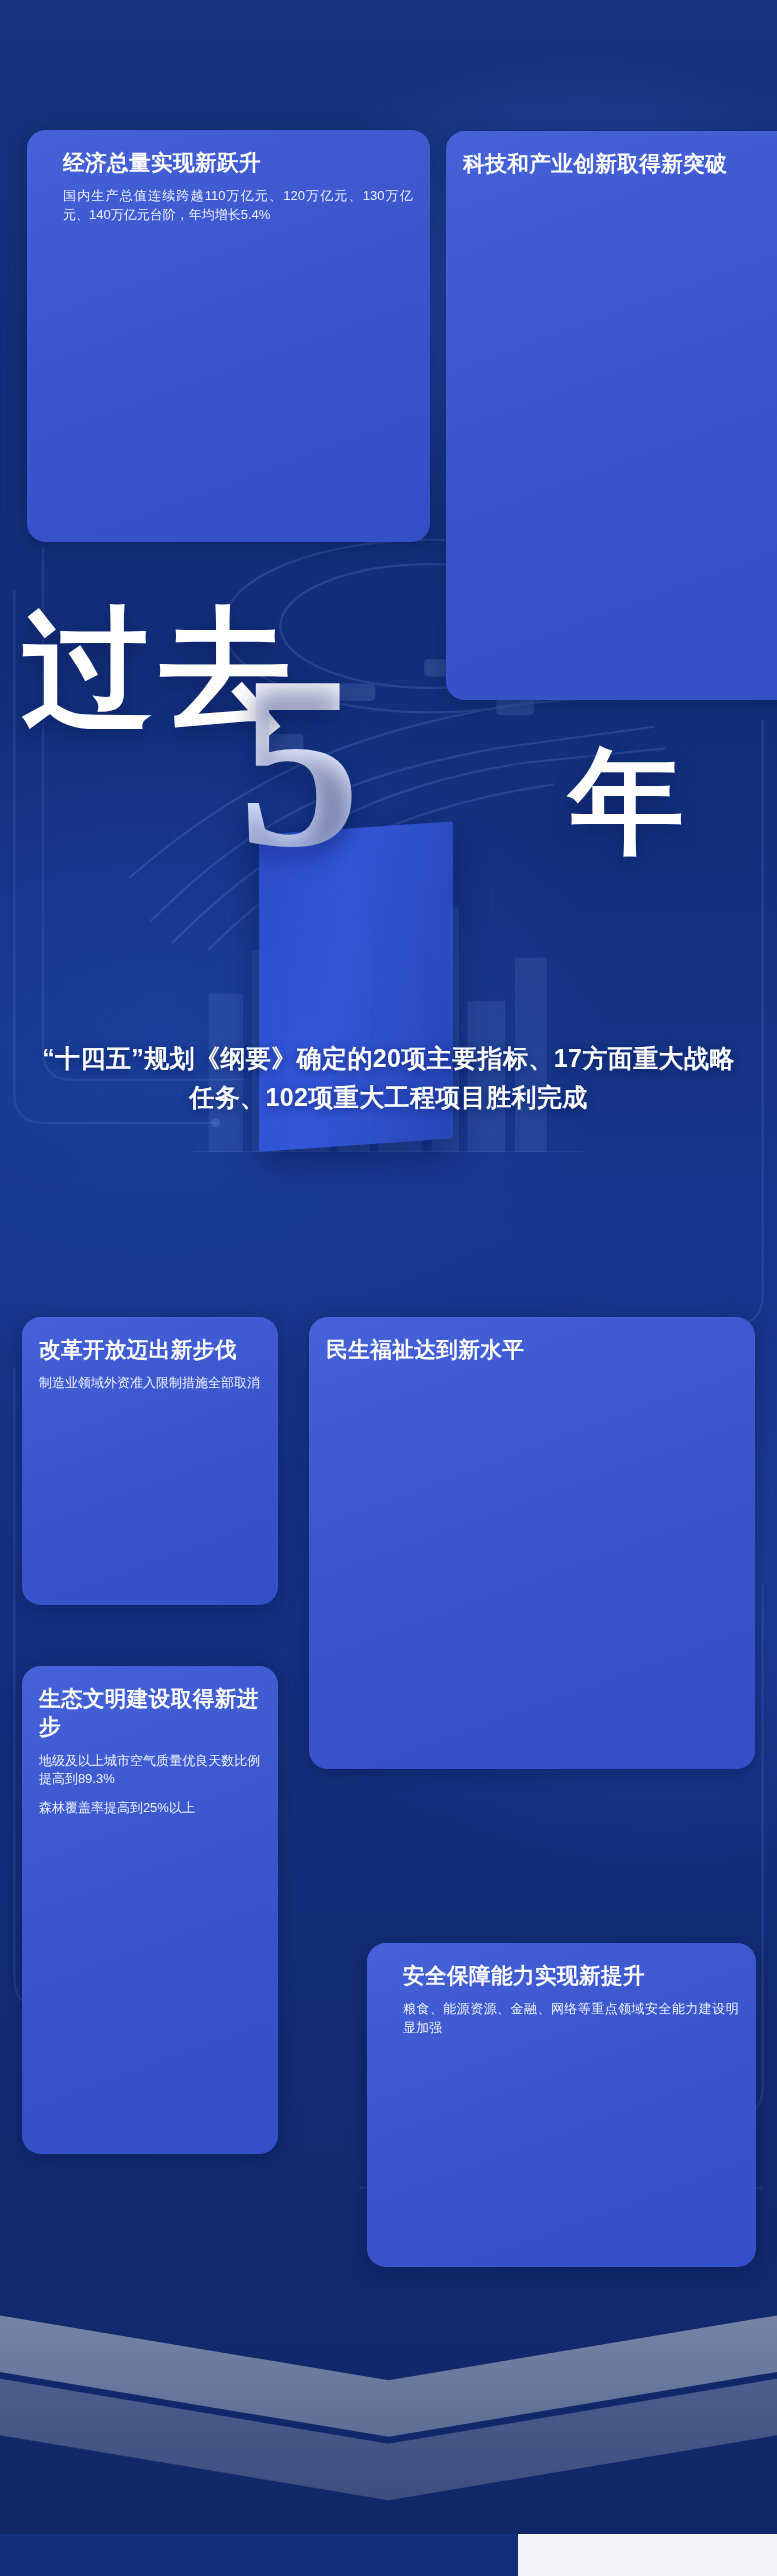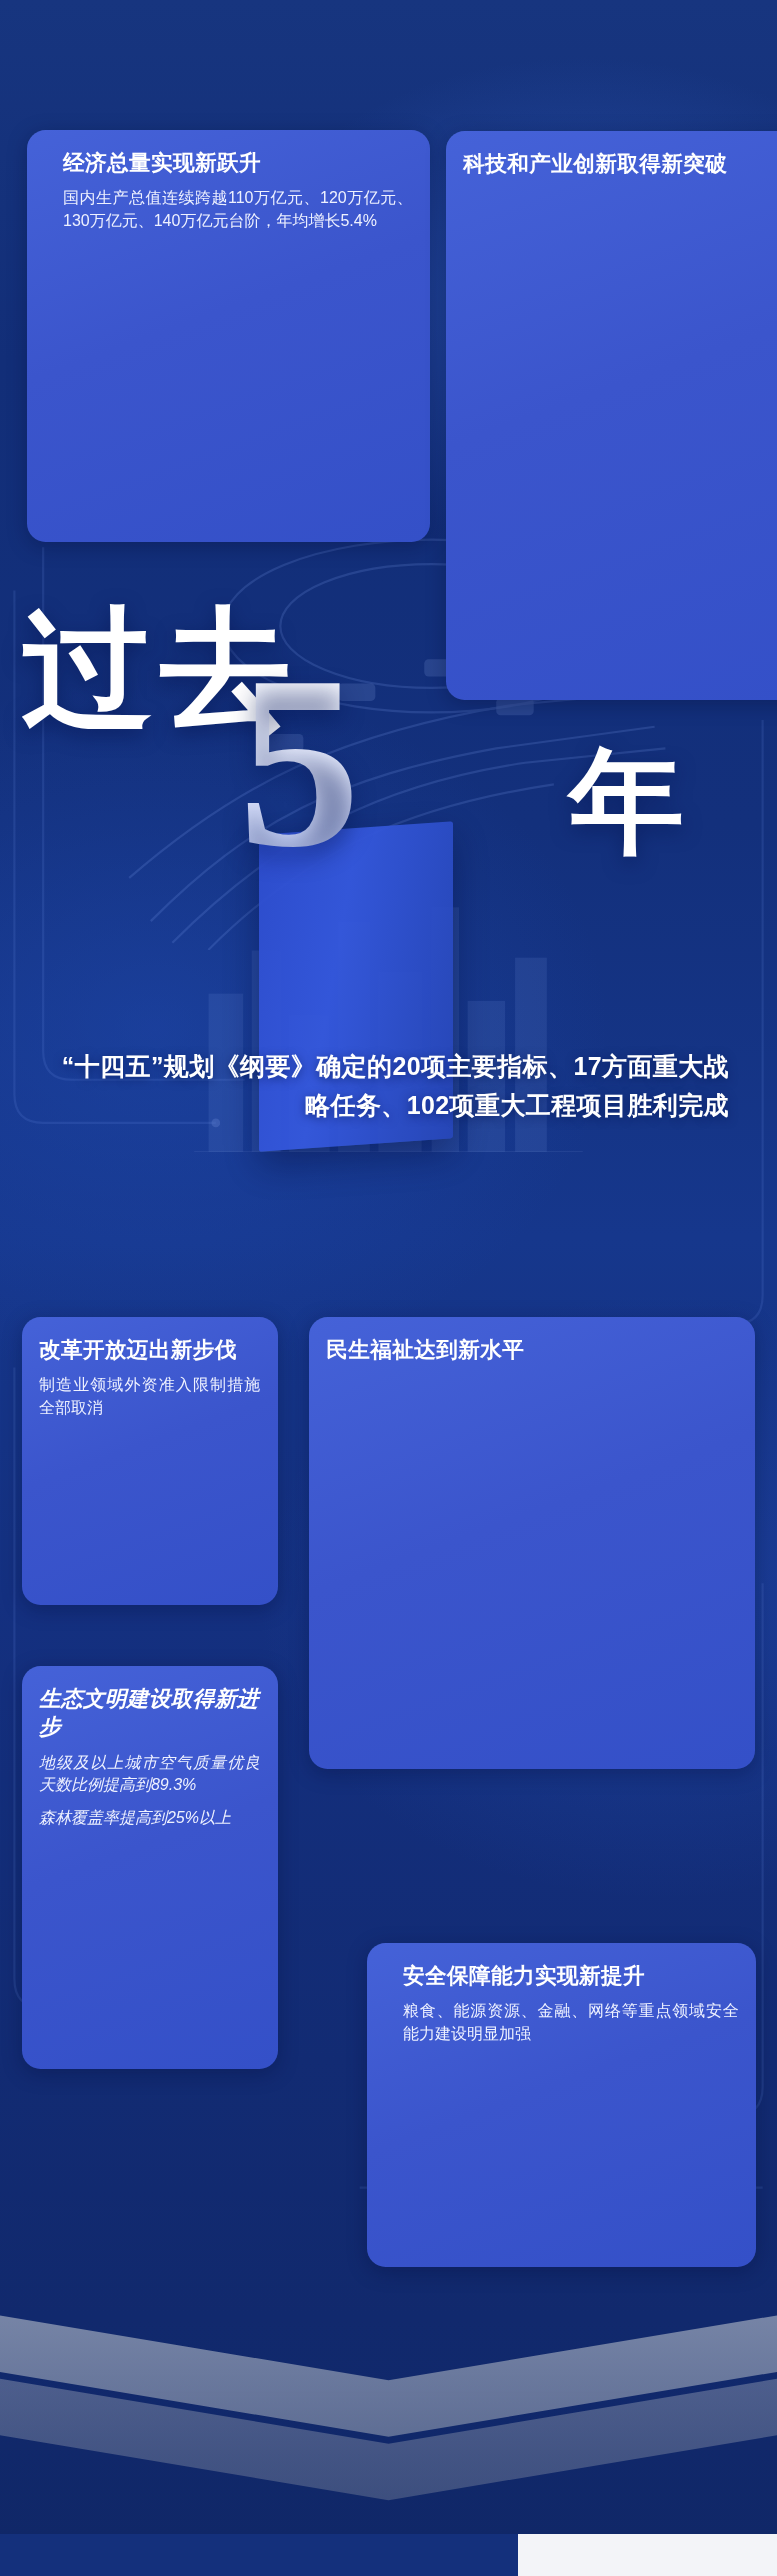--- a/index.html
+++ b/index.html
@@ -47,34 +47,34 @@
   .card-title {
     color: #ffffff;
     font-size: 21.6px;
     font-weight: bold;
     line-height: 1.32;
     letter-spacing: 0.4px;
     margin: 0 0 10px 0;
   }
   .card-body p {
     color: #eef1ff;
-    font-size: 16px;
+    font-size: 13px;
     line-height: 1.42;
     margin: 0 0 10px 0;
     text-align: justify;
     text-justify: inter-ideograph;
   }
   .card-body p:last-child { margin-bottom: 0; }
 
   
   #card-economy      { left: 27px;  top: 130px;  width: 403px; height: 412px; padding-left: 36px; }
   #card-tech         { left: 446px; top: 131px;  width: 370px; height: 569px; }
   #card-reform       { left: 21.6px;  top: 1317px; width: 256px; height: 288px; }
   #card-livelihood   { left: 309px; top: 1317px; width: 446px; height: 452px; }
-  #card-ecology      { left: 21.6px;  top: 1666px; width: 256px; height: 403px; font-style: italic; }
+  #card-ecology      { left: 21.6px;  top: 1666px; width: 256px; height: 488px; }
   #card-security     { left: 367px; top: 1943px; width: 389px; height: 324px; padding-left: 36px; }
 
   
   .headline {
     position: absolute;
     left: 0; top: 590px;
     width: 777px;
     height: 403px;
     pointer-events: none;
   }
@@ -131,26 +131,26 @@
   }
 
   
   #statement {
     position: absolute;
     left: 32px;
     top: 1031px;
     width: 713px;
   }
   #statement p {
-    margin: 16px;
+    margin: 8px;
     color: #ffffff;
     font-size: 25px;
     font-weight: bold;
     line-height: 1.55;
-    text-align: right;
+    text-align: center;
     letter-spacing: 0.4px;
     text-shadow: 0 2.2px 10px rgba(5,20,80,0.6);
   }
 
   
   .bottom-wrap {
     position: absolute;
     left: 0; top: 2289px;
     width: 777px; height: 287px;
     overflow: hidden;

